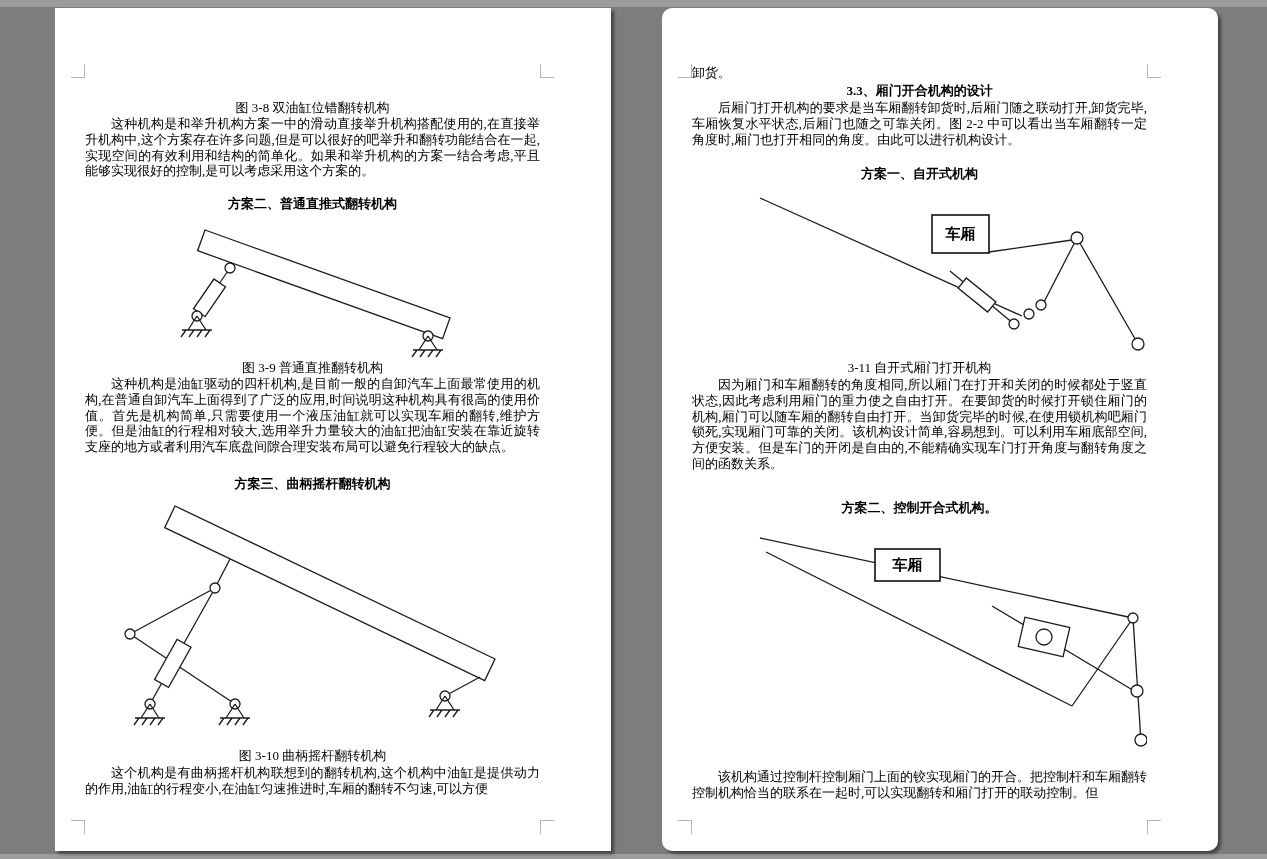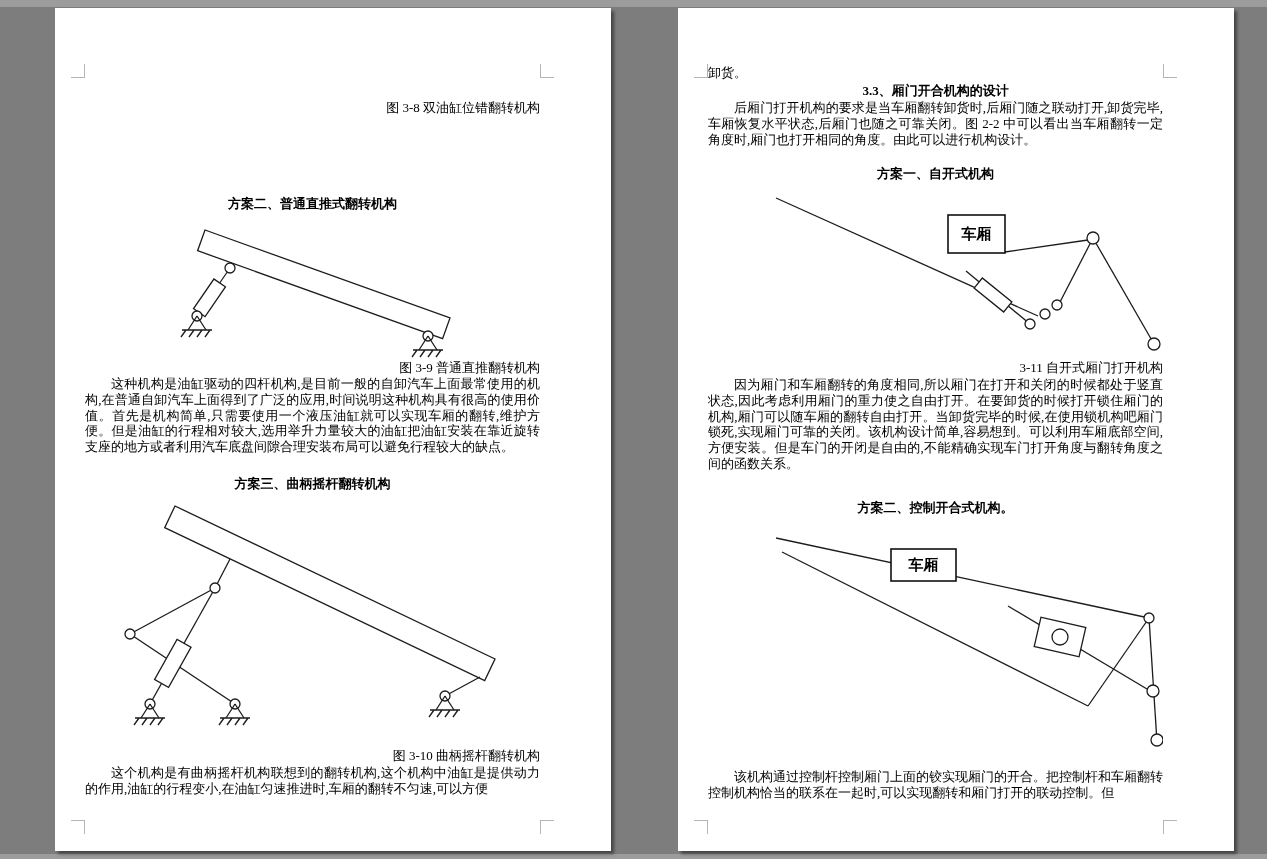--- a/index.html
+++ b/index.html
@@ -15,29 +15,29 @@
   .edge-strip.top { top: 0; height: 7px; }
   .edge-strip.bottom { bottom: 0; height: 5px; }
 
   .page {
     position: absolute; top: 8px;
     width: 556px; height: 843px;
     background: #ffffff;
     box-shadow: 3px 3px 3px rgba(0,0,0,0.45);
   }
   #page-left { left: 55px; }
-  #page-right { left: 678px; }
+  #page-right { left: 662px; border-radius: 10px; }
 
   .block {
     position: absolute; left: 30px; width: 455px;
     font-size: 13px; line-height: 15.8px; text-align: center;
   }
   .para { text-align: justify; text-indent: 2em; }
   .para.noindent { text-indent: 0; }
-  .caption { text-align: right; }
+  .caption { text-align: center; }
   .heading { font-weight: bold; }
 
   .figure { position: absolute; left: 30px; }
   svg .ln { stroke: #1c1c1c; stroke-width: 1.3; fill: none; }
   svg .fw { stroke: #1c1c1c; stroke-width: 1.3; fill: #ffffff; }
   svg .bx { stroke: #111; stroke-width: 1.6; fill: #ffffff; }
   svg .boxlabel {
     font-family: "Liberation Serif", "DejaVu Serif", serif;
     font-size: 15px; font-weight: bold; fill: #000;
   }
@@ -54,20 +54,21 @@
 <div class="edge-strip top"></div>
 <div class="edge-strip bottom"></div>
 
 <div class="page" id="page-left">
   <div class="cm tl"></div>
   <div class="cm tr"></div>
   <div class="cm bl"></div>
   <div class="cm br"></div>
 
   <div class="block caption" style="top:92px">图 3-8 双油缸位错翻转机构</div>
+  <div class="block para" style="top:108px">这种机构是和举升机构方案一中的滑动直接举升机构搭配使用的,在直接举升机构中,这个方案存在许多问题,但是可以很好的吧举升和翻转功能结合在一起,实现空间的有效利用和结构的简单化。如果和举升机构的方案一结合考虑,平且能够实现很好的控制,是可以考虑采用这个方案的。</div>
   <div class="block heading" style="top:188px">方案二、普通直推式翻转机构</div>
 
   <svg class="figure" style="top:204px" width="455" height="148" viewBox="0 0 455 148">
     <polygon class="ln" points="120,18 365,106 357.6,126.7 112.6,38.7"></polygon>
     <line class="ln" x1="145" y1="56" x2="112" y2="104"></line>
     <rect class="fw" x="106.5" y="78.8" width="36" height="14" transform="rotate(124.5 124.5 85.8)"></rect>
     <circle class="fw" cx="145" cy="56" r="5"></circle>
 
     <circle class="fw" cx="112" cy="104" r="5"></circle>
     <path class="ln" d="M0,0 L-9,14 M0,0 L9,14" transform="translate(112,104)"></path>

